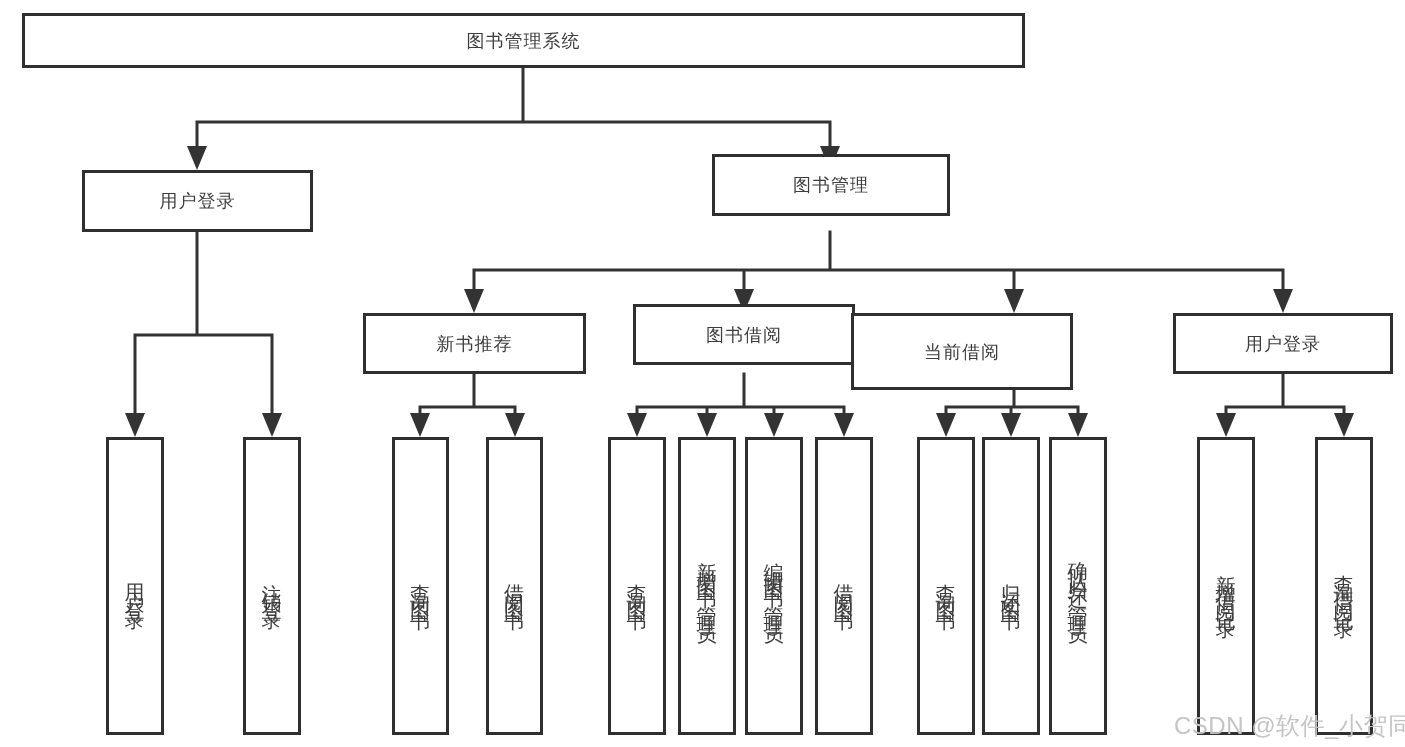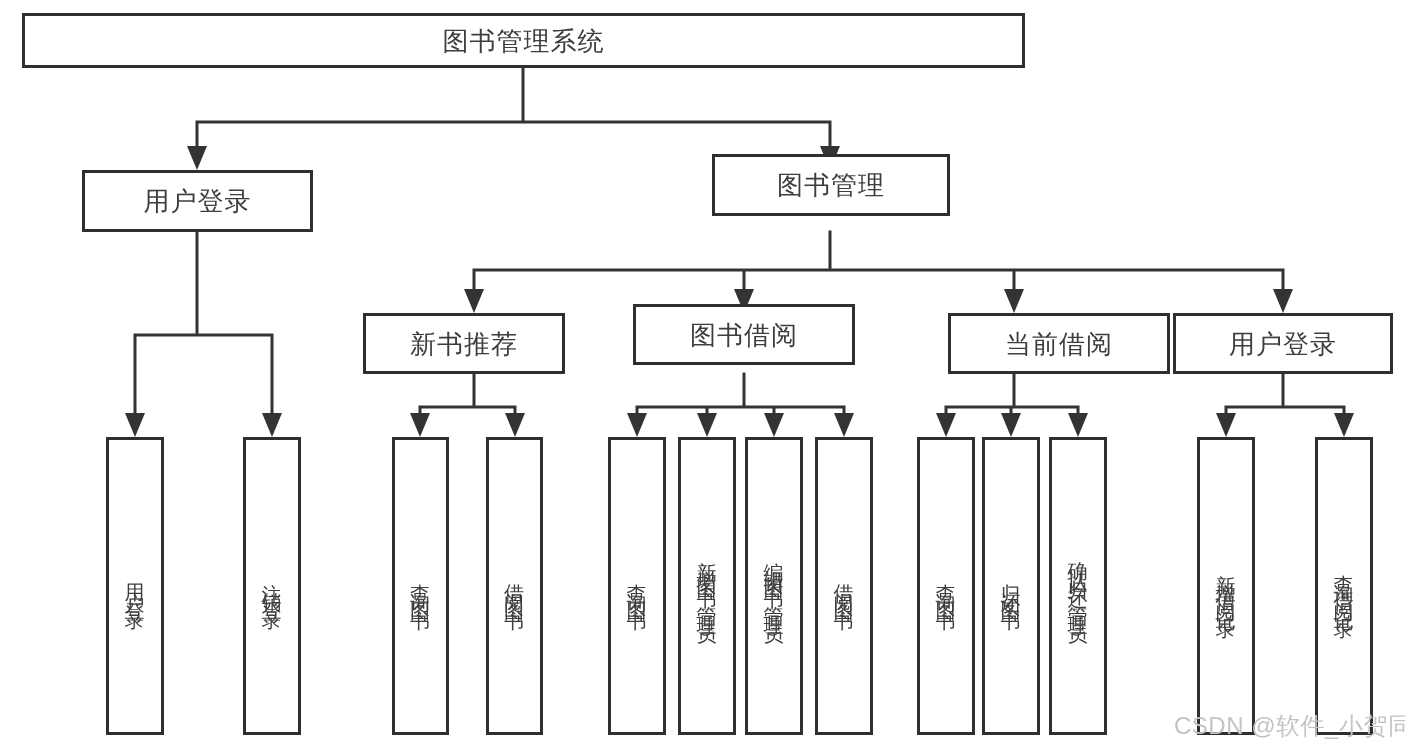--- a/index.html
+++ b/index.html
@@ -5,21 +5,21 @@
   html,body{margin:0;padding:0;background:#ffffff;}
   .canvas{
     position:relative;width:1405px;height:747px;background:#ffffff;
     font-family:"Liberation Sans","DejaVu Sans",sans-serif;overflow:hidden;
   }
   .box{
     position:absolute;box-sizing:border-box;background:#ffffff;
     border:3px solid #2f2f2f;color:#3d3d3d;
     display:flex;align-items:center;justify-content:center;
   }
-  .hnode{font-size:26px;letter-spacing:1px;line-height:1;}
+  .hnode{font-size:18px;letter-spacing:1px;line-height:1;}
   .vnode{
     writing-mode:vertical-rl;text-orientation:mixed;
     font-size:20px;letter-spacing:9px;line-height:1;
   }
   .connectors{position:absolute;left:0;top:0;z-index:0;}
   .box{z-index:1;}
   .watermark{
     position:absolute;left:1174px;top:710px;z-index:5;
     font-size:24px;color:#c4c4c4;white-space:nowrap;letter-spacing:0.5px;
   }
@@ -60,23 +60,23 @@
       <path d="M1226 437 l-10 -24 h20 z"></path>
       <path d="M1344 437 l-10 -24 h20 z"></path>
     </g>
   </svg>
 
   <div class="box hnode" style="left:22px;top:13px;width:1003px;height:55px">图书管理系统</div>
 
   <div class="box hnode" style="left:82px;top:170px;width:231px;height:62px">用户登录</div>
   <div class="box hnode" style="left:712px;top:154px;width:238px;height:62px">图书管理</div>
 
-  <div class="box hnode" style="left:363px;top:313px;width:202px;height:61px">新书推荐</div>
+  <div class="box hnode" style="left:363px;top:313px;width:223px;height:61px">新书推荐</div>
   <div class="box hnode" style="left:633px;top:304px;width:222px;height:61px">图书借阅</div>
-  <div class="box hnode" style="left:948px;top:313px;width:222px;height:61px">当前借阅</div>
+  <div class="box hnode" style="left:851px;top:313px;width:222px;height:77px">当前借阅</div>
   <div class="box hnode" style="left:1173px;top:313px;width:220px;height:61px">用户登录</div>
 
   <div class="box vnode" style="left:106px;top:437px;width:58px;height:298px">用户登录</div>
   <div class="box vnode" style="left:243px;top:437px;width:58px;height:298px">注销登录</div>
 
   <div class="box vnode" style="left:392px;top:437px;width:57px;height:298px">查询图书</div>
   <div class="box vnode" style="left:486px;top:437px;width:57px;height:298px">借阅图书</div>
 
   <div class="box vnode" style="left:608px;top:437px;width:58px;height:298px">查询图书</div>
   <div class="box vnode" style="left:678px;top:437px;width:58px;height:298px">新增图书（管理员）</div>

